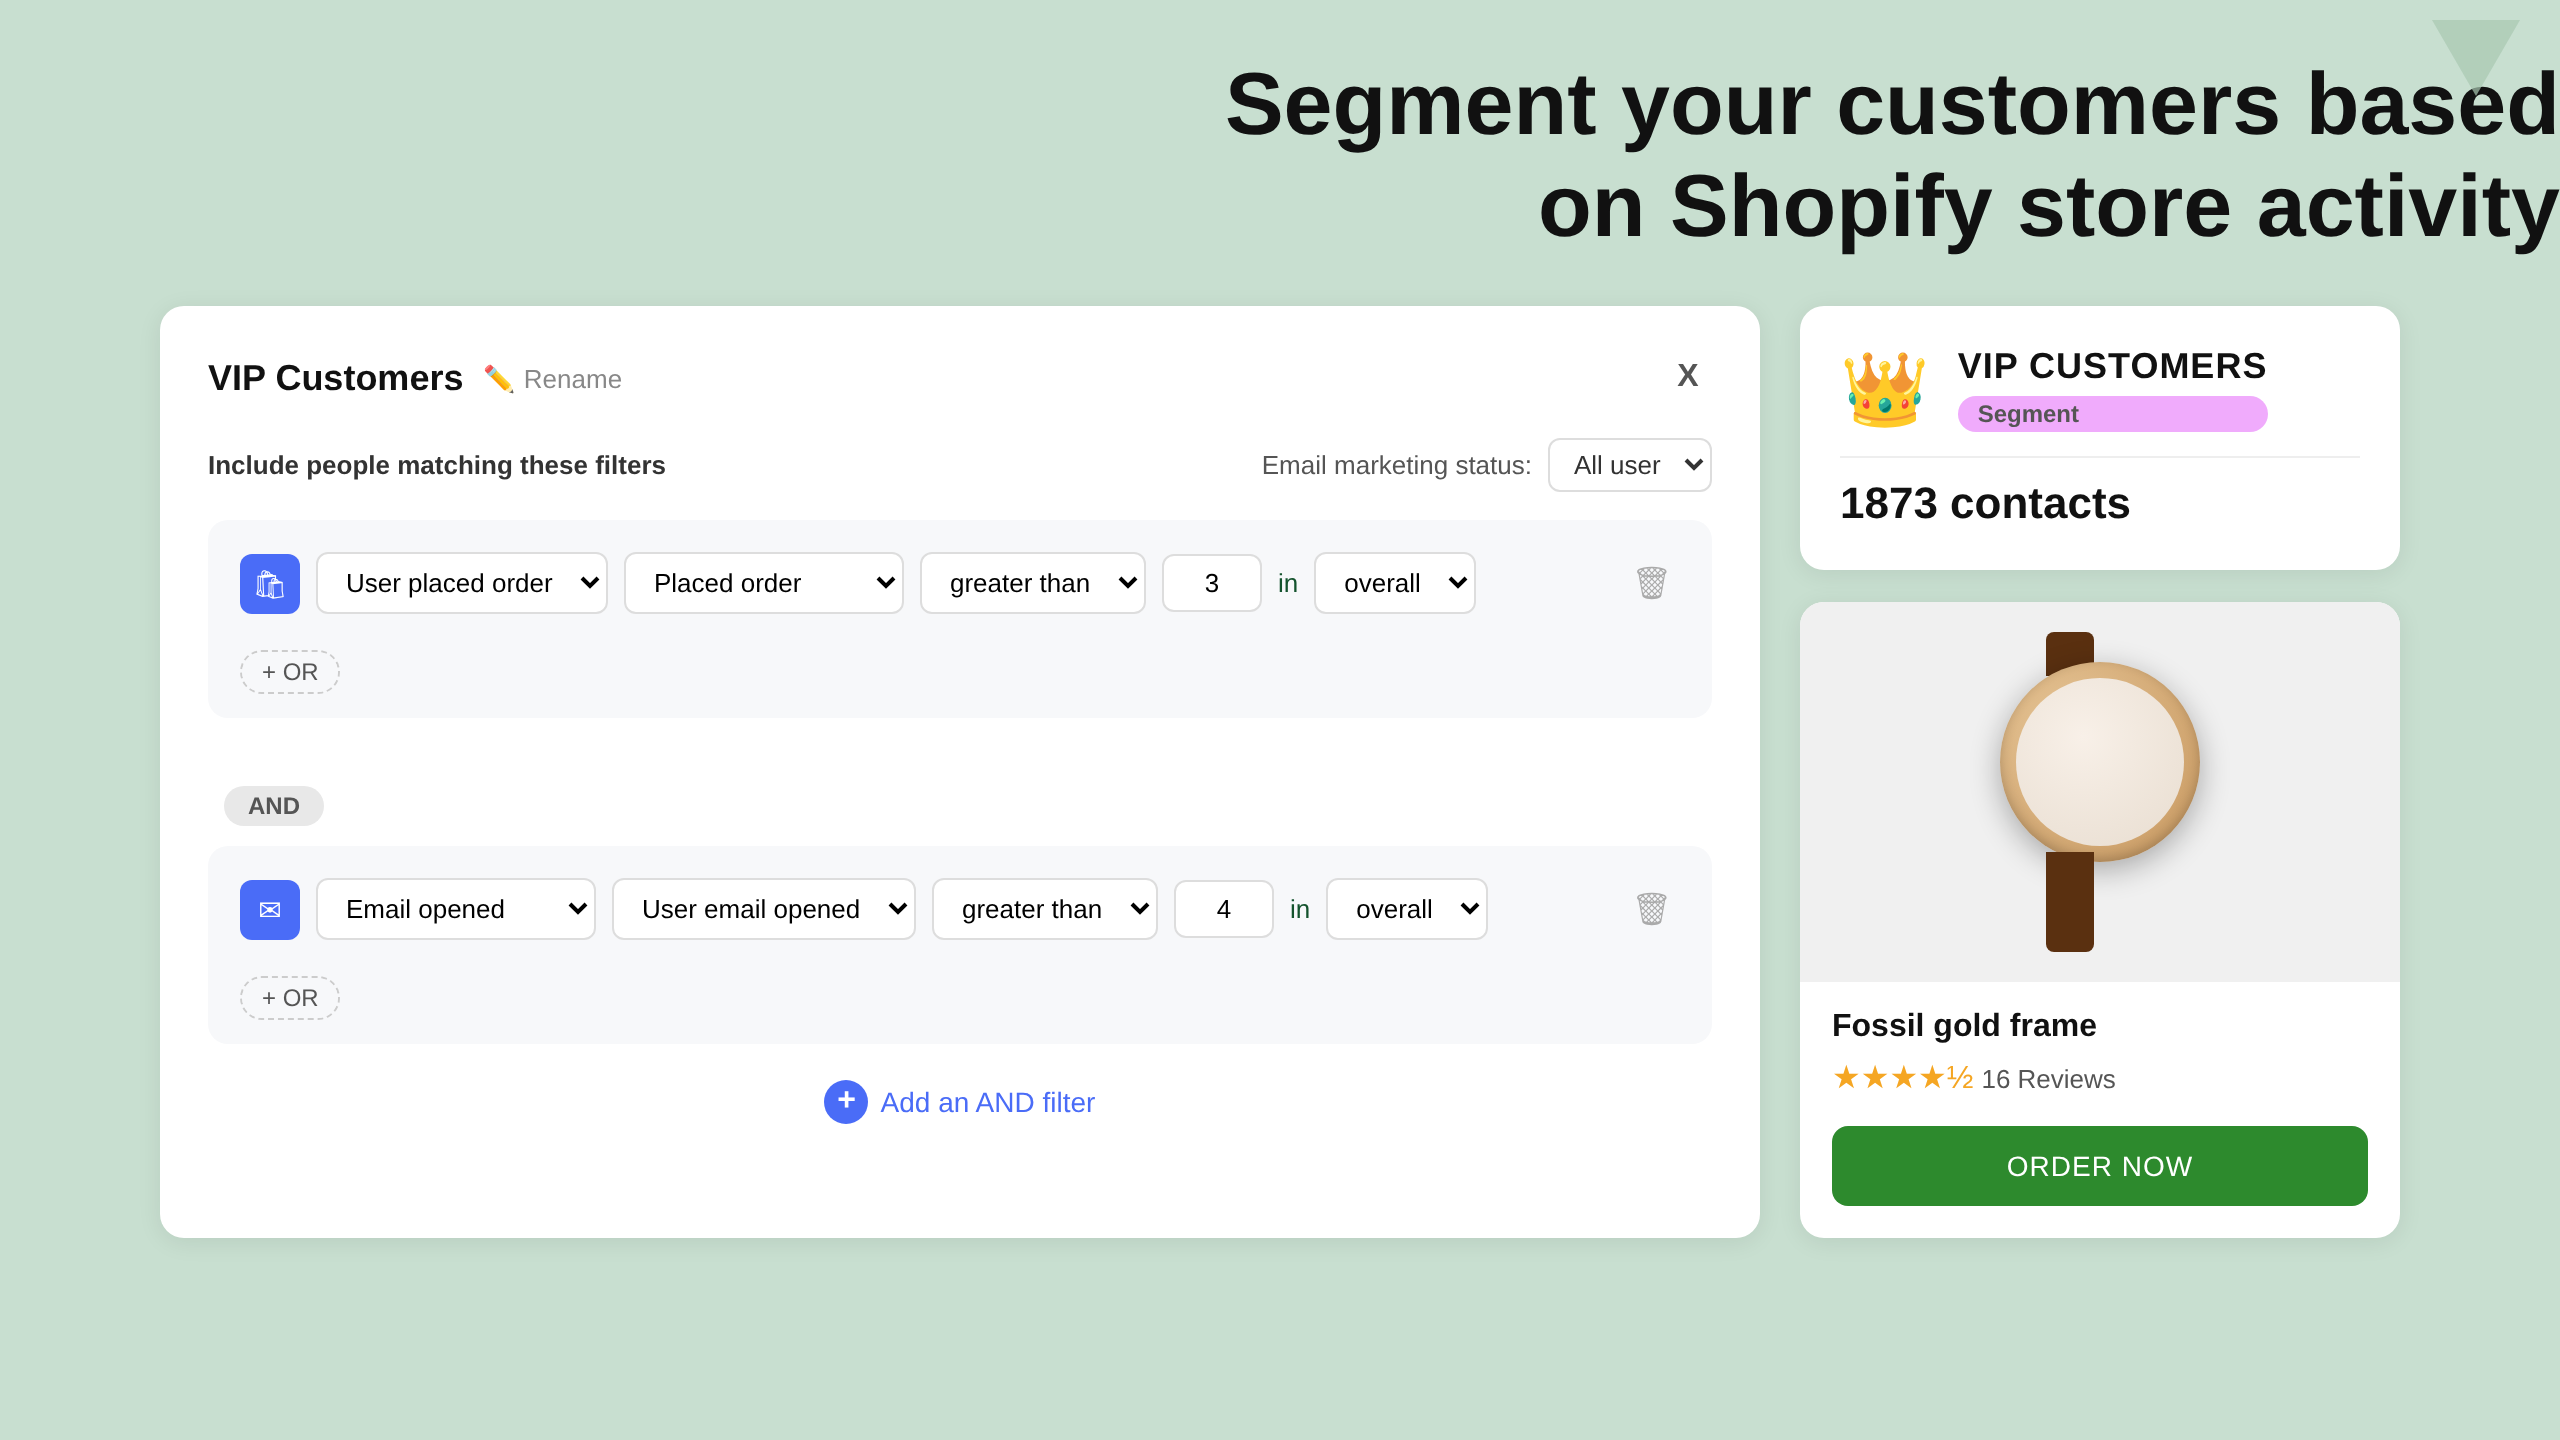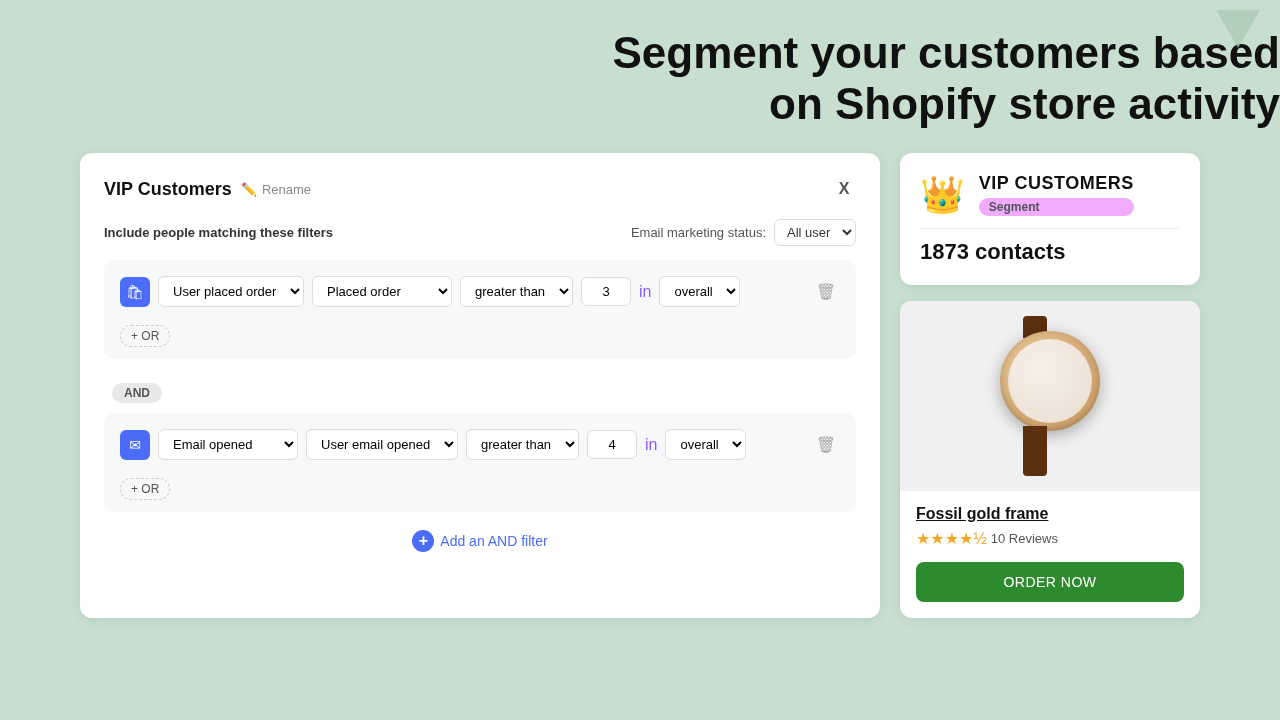--- a/index.html
+++ b/index.html
@@ -154,22 +154,22 @@
     }
     .filter-number-input {
       width: 50px;
       border: 1px solid #ddd;
       border-radius: 6px;
       padding: 6px 8px;
       font-size: 13px;
       text-align: center;
     }
     .filter-in-label {
-      font-size: 16px;
-      color: #8b5cf6;
+      font-size: 13px;
+      color: #14532d;
     }
     .filter-delete-btn {
       margin-left: auto;
       background: none;
       border: none;
       cursor: pointer;
       color: #aaa;
       font-size: 16px;
       padding: 4px;
     }
@@ -189,21 +189,21 @@
 
     
     .and-badge {
       display: inline-block;
       background: #e8e8e8;
       color: #555;
       font-size: 12px;
       font-weight: 600;
       padding: 3px 12px;
       border-radius: 12px;
-      margin: 12px 0 10px;
+      margin: 22px 0 10px;
     }
 
     
     .add-and-btn {
       display: flex;
       align-items: center;
       gap: 6px;
       margin-top: 18px;
       justify-content: center;
       color: #4a6cf7;
@@ -350,21 +350,20 @@
       border-radius: 0 0 4px 4px;
     }
     .product-info {
       padding: 14px 16px 16px;
     }
     .product-name {
       font-size: 16px;
       font-weight: 700;
       color: #111;
       margin-bottom: 6px;
-      text-decoration: underline;
     }
     .stars-row {
       display: flex;
       align-items: center;
       gap: 4px;
       margin-bottom: 14px;
     }
     .stars {
       color: #f5a623;
       font-size: 16px;
@@ -515,20 +514,20 @@
           <div class="watch-case">
             <div class="watch-face"></div>
           </div>
           <div class="watch-strap-bot"></div>
         </div>
       </div>
       <div class="product-info">
         <div class="product-name">Fossil gold frame</div>
         <div class="stars-row">
           <span class="stars">★★★★½</span>
-          <span class="reviews-count">10 Reviews</span>
+          <span class="reviews-count">16 Reviews</span>
         </div>
         <button class="order-btn">ORDER NOW</button>
       </div>
     </div>
 
   </div>
 </div>
 
 </body></html>

